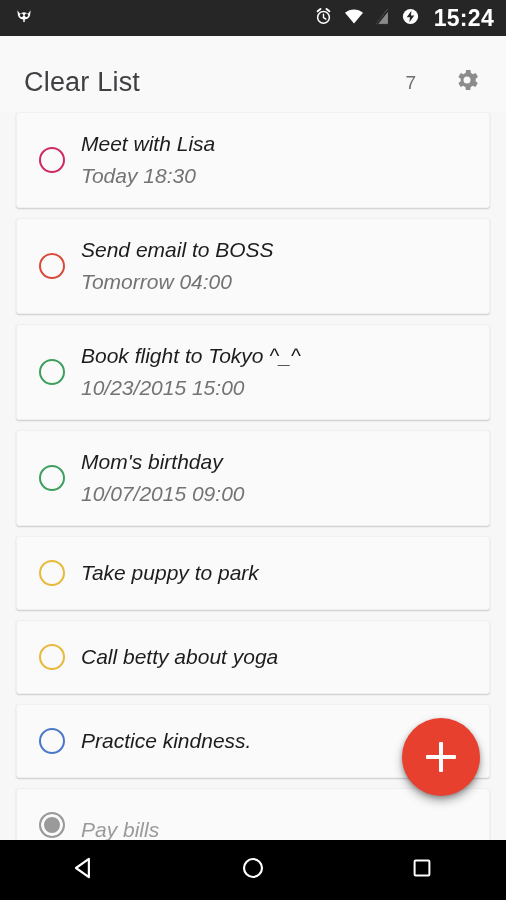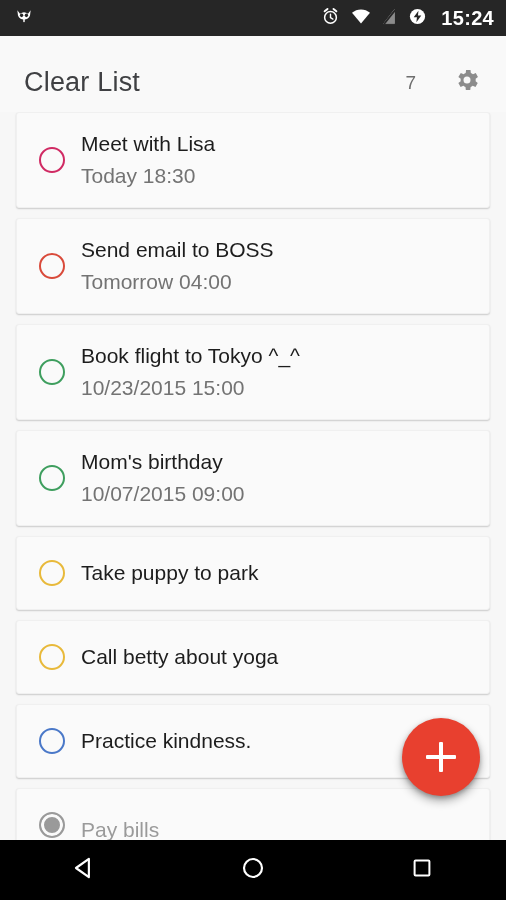--- a/index.html
+++ b/index.html
@@ -34,21 +34,21 @@
   .sb-left { display: flex; align-items: center; }
   .sb-spacer { flex: 1 1 auto; }
   .sb-right {
     display: flex;
     align-items: center;
     gap: 11px;
   }
   .sb-icon { display: block; }
   .sb-clock {
     color: #ffffff;
-    font-size: 20px;
+    font-size: 23px;
     font-weight: bold;
     letter-spacing: 0.3px;
     margin-left: 3px;
     line-height: 1;
   }
 
   
   .appbar {
     position: absolute;
     top: 36px; left: 0;
@@ -120,20 +120,21 @@
     border-color: #9a9a9a;
     background: #9a9a9a;
     box-shadow: inset 0 0 0 3px #fafafa, inset 0 0 0 5px #9a9a9a;
   }
   .texts {
     flex: 1 1 auto;
     min-width: 0;
     display: flex;
     flex-direction: column;
     justify-content: center;
+    font-style: italic;
   }
   .task-title {
     font-size: 21px;
     color: #1d1d1d;
     font-weight: 400;
     line-height: 1.22;
     white-space: nowrap;
   }
   .task-title.done { color: #9a9a9a; margin-top: 10px; }
   .task-sub {

